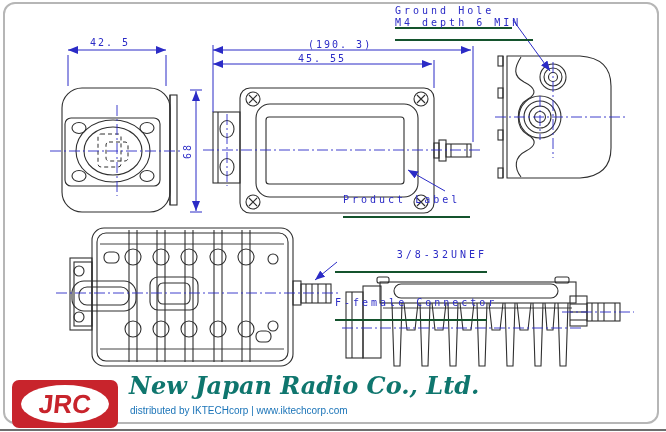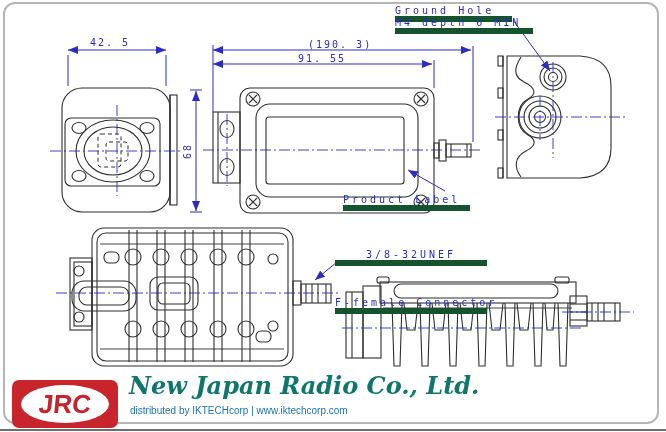--- a/index.html
+++ b/index.html
@@ -7,21 +7,21 @@
           font-family:"DejaVu Sans Mono","Liberation Mono",monospace;}
   .frame{position:absolute;left:3px;top:2px;width:656px;height:422px;
          border:2px solid #b6b6b6;border-radius:12px;box-sizing:border-box;}
   .bottom-line{position:absolute;left:0;top:429px;width:666px;height:2px;background:#6e6e6e;}
   svg.art{position:absolute;left:0;top:0;}
   
   .note{position:absolute;color:#2b2bc6;font-size:10px;line-height:10px;
         letter-spacing:3px;white-space:nowrap;}
   .dim{position:absolute;color:#2b2bc6;font-size:10px;line-height:10px;
        letter-spacing:2px;white-space:nowrap;}
-  .ul{border-bottom:6px solid #14532d;padding-bottom:0;}
+  .ul{border-bottom:2px solid #14532d;padding-bottom:11px;}
   .rot{transform:rotate(-90deg);transform-origin:center;}
   .ctr{text-align:center;}
   
   .jrc-logo{position:absolute;left:12px;top:380px;width:106px;height:48px;background:#c8242c;
             border-radius:7px;}
   .jrc-oval{position:absolute;left:9px;top:5px;width:88px;height:38px;background:#ffffff;
             border-radius:50%;display:flex;align-items:center;justify-content:center;}
   .jrc-text{color:#c8242c;font-family:"Liberation Sans",sans-serif;font-weight:900;
             font-size:26px;letter-spacing:0px;transform:skewX(-6deg);line-height:1;}
   .company{position:absolute;left:129px;top:372px;color:#0f766e;
@@ -247,27 +247,27 @@
 
     <g stroke="#2b2bc6" stroke-width="1" fill="none">
       <line x1="513" y1="20" x2="550" y2="71" marker-end="url(#arr)"></line>
       <line x1="445" y1="191" x2="408" y2="170" marker-end="url(#arr)"></line>
       <line x1="337" y1="262" x2="315" y2="280" marker-end="url(#arr)"></line>
     </g>
   </svg>
 
   <div class="dim" style="left:90px;top:38px;">42. 5</div>
   <div class="dim" style="left:308px;top:40px;">(190. 3)</div>
-  <div class="dim" style="left:298px;top:54px;">91. 55</div>
+  <div class="dim" style="left:298px;top:54px;">45. 55</div>
   <div class="dim rot" style="left:180px;top:146px;">68</div>
 
   <div class="note ul" style="left:395px;top:6px;width:117px;">Ground Hole</div>
   <div class="note ul" style="left:395px;top:18px;width:138px;">M4 depth 6 MIN</div>
   <div class="note ul" style="left:343px;top:195px;width:127px;">Product Label</div>
-  <div class="note ul ctr" style="left:335px;top:250px;width:152px;">3/8-32UNEF</div>
+  <div class="note ul ctr" style="left:335px;top:250px;width:152px;text-align:right;">3/8-32UNEF</div>
   <div class="note ul ctr" style="left:335px;top:262px;width:152px;margin-top:36px;">F-female Connector</div>
 
   <div class="jrc-logo">
     <div class="jrc-oval">
       <span class="jrc-text">JRC</span>
     </div>
   </div>
   <div class="company">New Japan Radio Co., Ltd.</div>
   <div class="distrib">distributed by IKTECHcorp | www.iktechcorp.com</div>
 

